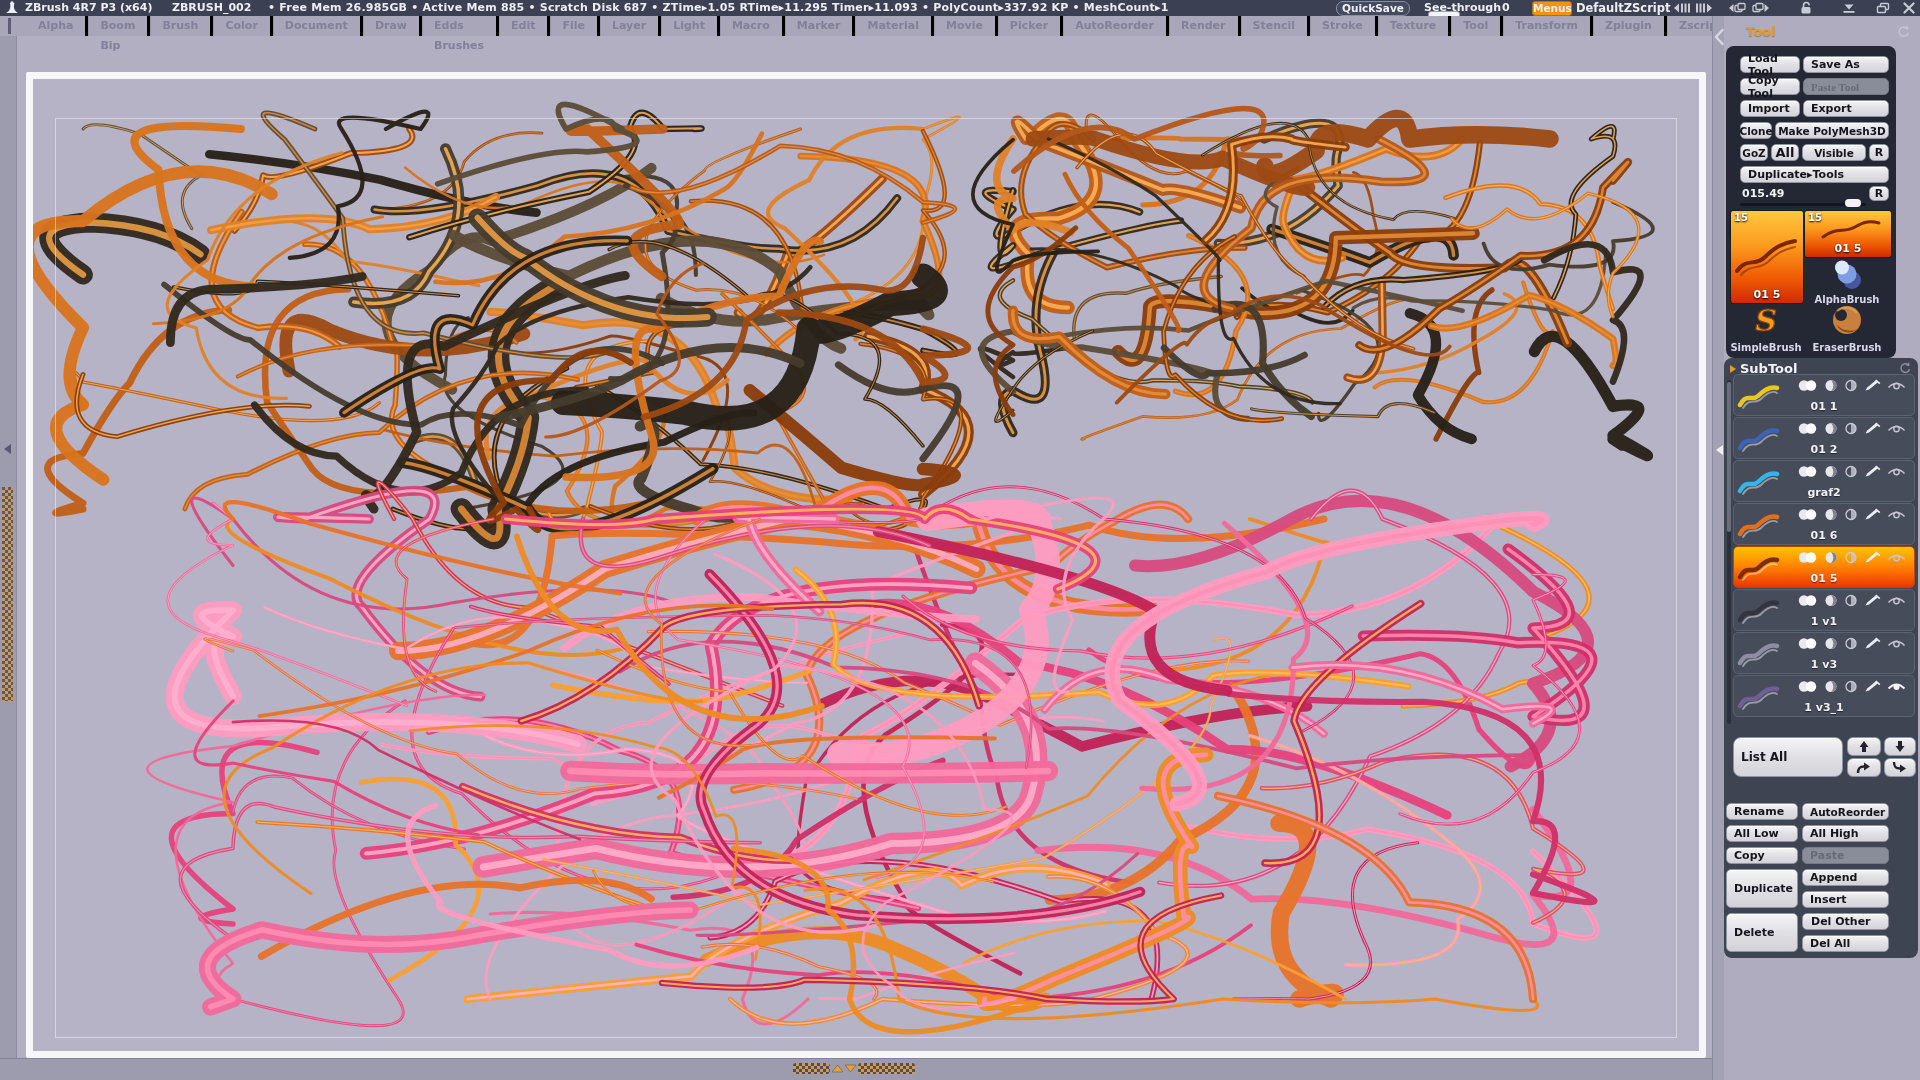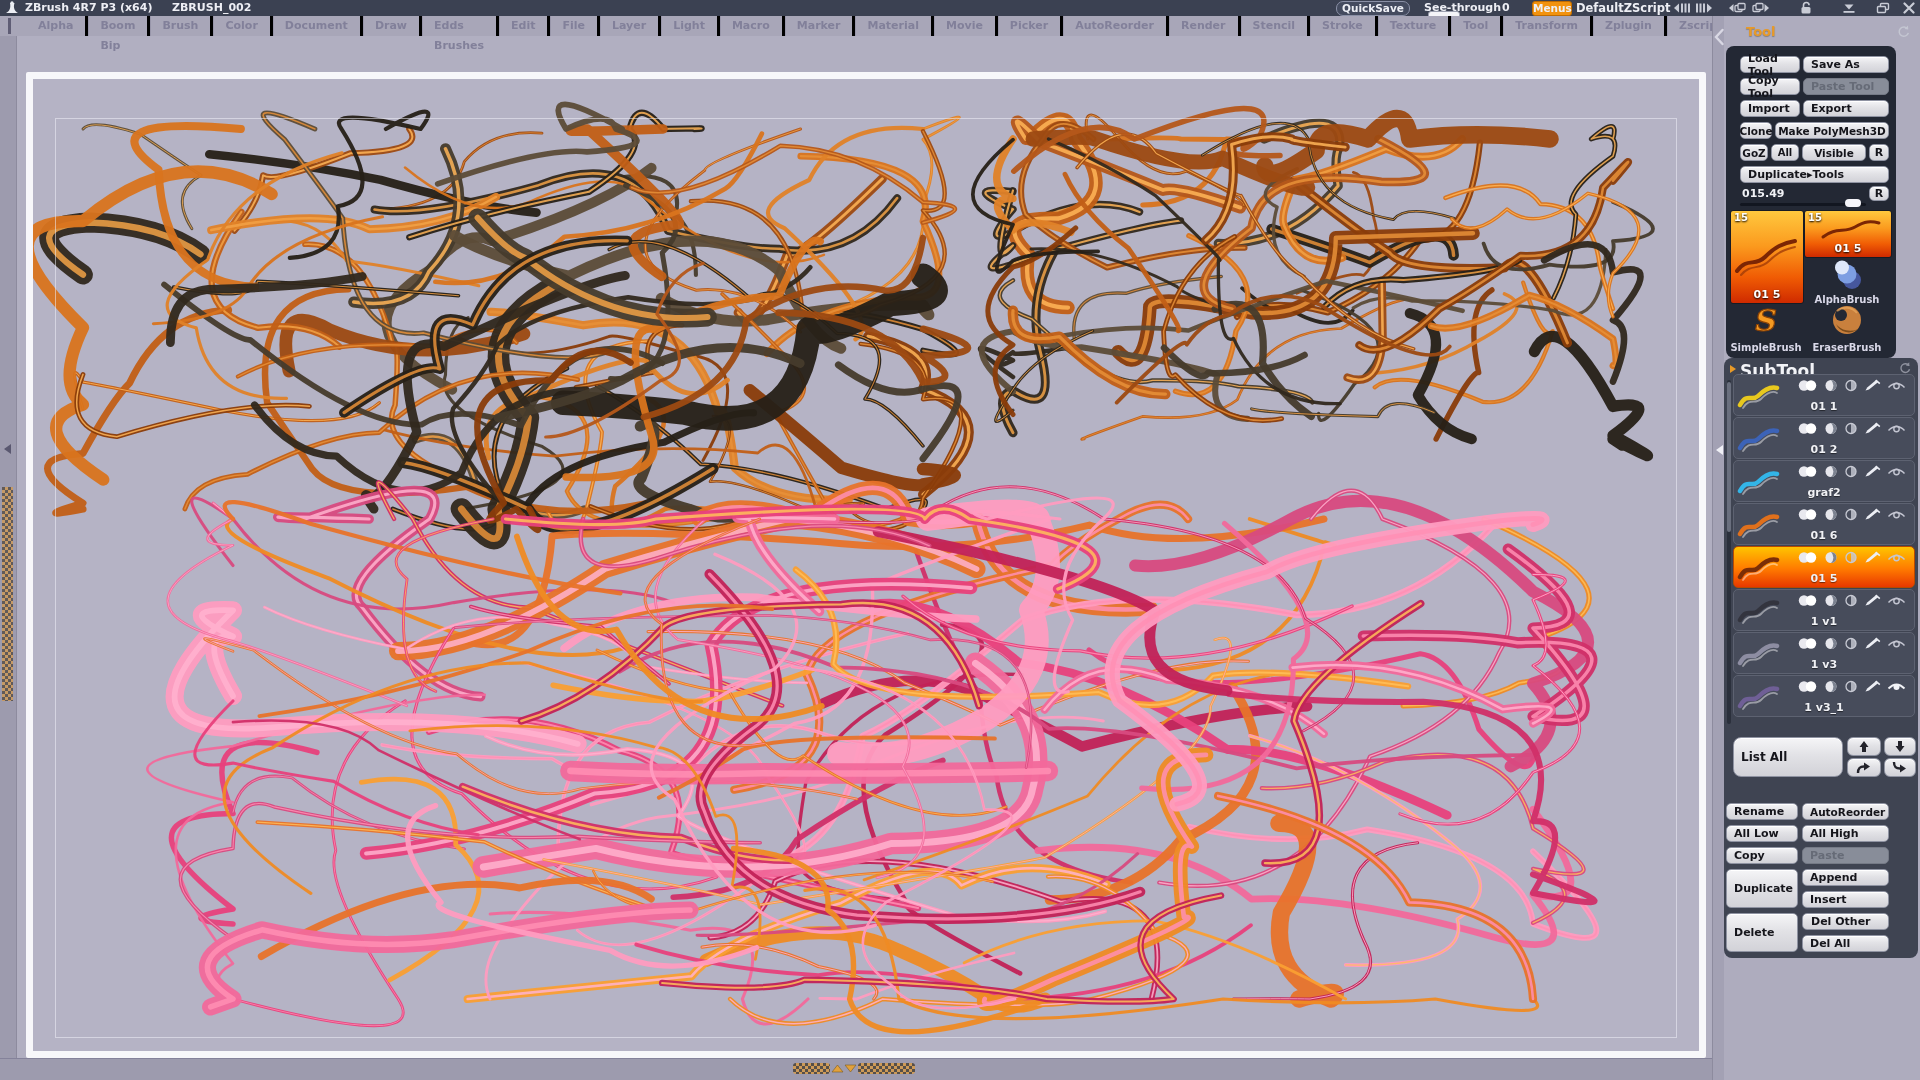--- a/index.html
+++ b/index.html
@@ -89,20 +89,21 @@
     </defs>
   </svg>
 
   <div id="titlebar">
     <svg class="abs" style="left:4px;top:1px" width="16" height="14" viewBox="0 0 16 14">
       <path d="M2 12 C5.5 10.5 7 7 6 2 L10.5 2 C9 6.5 10.5 10 14 12 Z" fill="#eceef4"></path>
       <circle cx="8" cy="1.8" r="1.6" fill="#eceef4"></circle>
     </svg>
     <span class="t" style="left:25px">ZBrush 4R7 P3 (x64)</span>
     <span class="t" style="left:172px">ZBRUSH_002</span>
+    <span class="t" style="left:268px;letter-spacing:.2px">• Free Mem 26.985GB  • Active Mem 885  • Scratch Disk 687  •  ZTime▸1.05  RTime▸11.295  Timer▸11.093  • PolyCount▸337.92 KP   • MeshCount▸1</span>
 
     <div class="tb-btn" style="left:1336px;width:72px;background:#444b5f;border:1px solid #8a90a6;">QuickSave</div>
     <span class="t" style="left:1424px">See-through</span>
     <span class="t" style="left:1502px">0</span>
     <div class="abs" style="left:1428px;top:11px;width:30px;height:6px;background:#f4f4f8;border-radius:3px;border:1px solid #9a9eae;"></div>
     <div class="tb-btn" style="left:1532px;width:38px;background:#f2920e;border:1px solid #c06c00;border-radius:3px;">Menus</div>
     <span class="t" style="left:1576px;font-size:11.5px">DefaultZScript</span>
 
     <svg class="abs icnbtn" style="left:1668px;top:2px" width="24" height="12" viewBox="0 0 24 12">
       <path d="M6 6 L11 1.5 V10.5 Z" fill="#c9ccd6"></path>
@@ -594,27 +595,27 @@
 
     <div class="abs" style="left:22px;top:8px;color:#e89a28;font-size:13px;font-weight:bold;text-shadow:0 1px 1px rgba(60,40,0,.35);">Tool</div>
     <svg class="abs" style="left:172px;top:8px" width="15" height="15">
         <use href="#ic-refresh"></use>
       </svg>
 
     <div class="panel-dark" style="left:2px;top:30px;width:170px;height:312px;">
       <div class="btn left" style="left:14px;top:10px;width:60px;height:17px;">Load Tool</div>
       <div class="btn left" style="left:77px;top:10px;width:86px;height:17px;">Save As</div>
       <div class="btn left" style="left:14px;top:32px;width:60px;height:17px;">Copy Tool</div>
-      <div class="btn left dis" style="left:77px;top:32px;width:86px;height:17px;">Paste Tool</div>
+      <div class="btn left dis" style="left:77px;top:32px;width:86px;height:17px;font-family:Liberation Serif, serif;">Paste Tool</div>
       <div class="btn left" style="left:14px;top:54px;width:60px;height:17px;">Import</div>
       <div class="btn left" style="left:77px;top:54px;width:86px;height:17px;">Export</div>
       <div class="btn" style="left:14px;top:76px;width:32px;height:17px;font-size:10.5px;">Clone</div>
       <div class="btn" style="left:49px;top:76px;width:114px;height:17px;font-size:10.5px;">Make PolyMesh3D</div>
       <div class="btn" style="left:14px;top:98px;width:28px;height:17px;font-size:10.5px;">GoZ</div>
-      <div class="btn" style="left:45px;top:98px;width:28px;height:17px;font-size:10px;">All</div>
+      <div class="btn" style="left:45px;top:98px;width:28px;height:17px;font-size:13px;">All</div>
       <div class="btn" style="left:76px;top:98px;width:64px;height:17px;font-size:10.5px;">Visible</div>
       <div class="btn" style="left:143px;top:98px;width:20px;height:17px;">R</div>
       <div class="btn left" style="left:14px;top:120px;width:149px;height:17px;">Duplicate▸Tools</div>
 
       <div class="abs" style="left:16px;top:141px;color:#f0f1f5;font-size:11px;font-weight:bold;">015.49</div>
       <div class="btn" style="left:143px;top:140px;width:20px;height:15px;">R</div>
       <div class="abs" style="left:14px;top:157px;width:126px;height:3px;background:#121620;border-radius:2px;"></div>
       <div class="abs" style="left:119px;top:153px;width:16px;height:8px;background:#f4f4f8;border-radius:4px;"></div>
 
       <div class="tile" style="left:4px;top:164px;width:72px;height:92px;">
@@ -658,21 +659,21 @@
           <path d="M9 7 a14 14 0 0 1 20 2" fill="none" stroke="#e8a860" stroke-width="2" opacity=".7"></path>
         </svg>
         <div class="bi-label" style="bottom:1px;">EraserBrush</div>
       </div>
     </div>
 
     <div class="panel-dark" style="left:0;top:342px;width:194px;height:600px;background:#3f4452;">
       <svg class="abs" style="left:5px;top:6px" width="8" height="10" viewBox="0 0 8 10">
         <path d="M1 1 L7 5 L1 9 Z" fill="#e89a28"></path>
       </svg>
-      <div class="abs" style="left:16px;top:3px;color:#f2f3f7;font-size:17px;font-weight:bold;">SubTool</div>
+      <div class="abs" style="left:16px;top:3px;color:#f2f3f7;font-size:13px;font-weight:bold;">SubTool</div>
       <svg class="abs" style="left:174px;top:3px" width="14" height="14" opacity=".6">
           <use href="#ic-refresh"></use>
         </svg>
       <div class="abs" style="left:3px;top:22px;width:4px;height:344px;background:#2b303c;border-radius:2px;">
         <div class="abs" style="left:0;top:2px;width:4px;height:150px;background:#6a6f7e;border-radius:2px;"></div>
       </div>
       <div id="strows" class="abs" style="left:0;top:0;width:194px;height:366px;">
           <div class="strow" style="top: 16px;">
       <svg class="thumb" width="44" height="32" viewBox="0 0 44 32">
         <path class="tp1" d="M3 25 C10 12,15 22,21 16 S33 6,40 8" fill="none" stroke-width="4.5" stroke-linecap="round" stroke="#e8c81e"></path>

